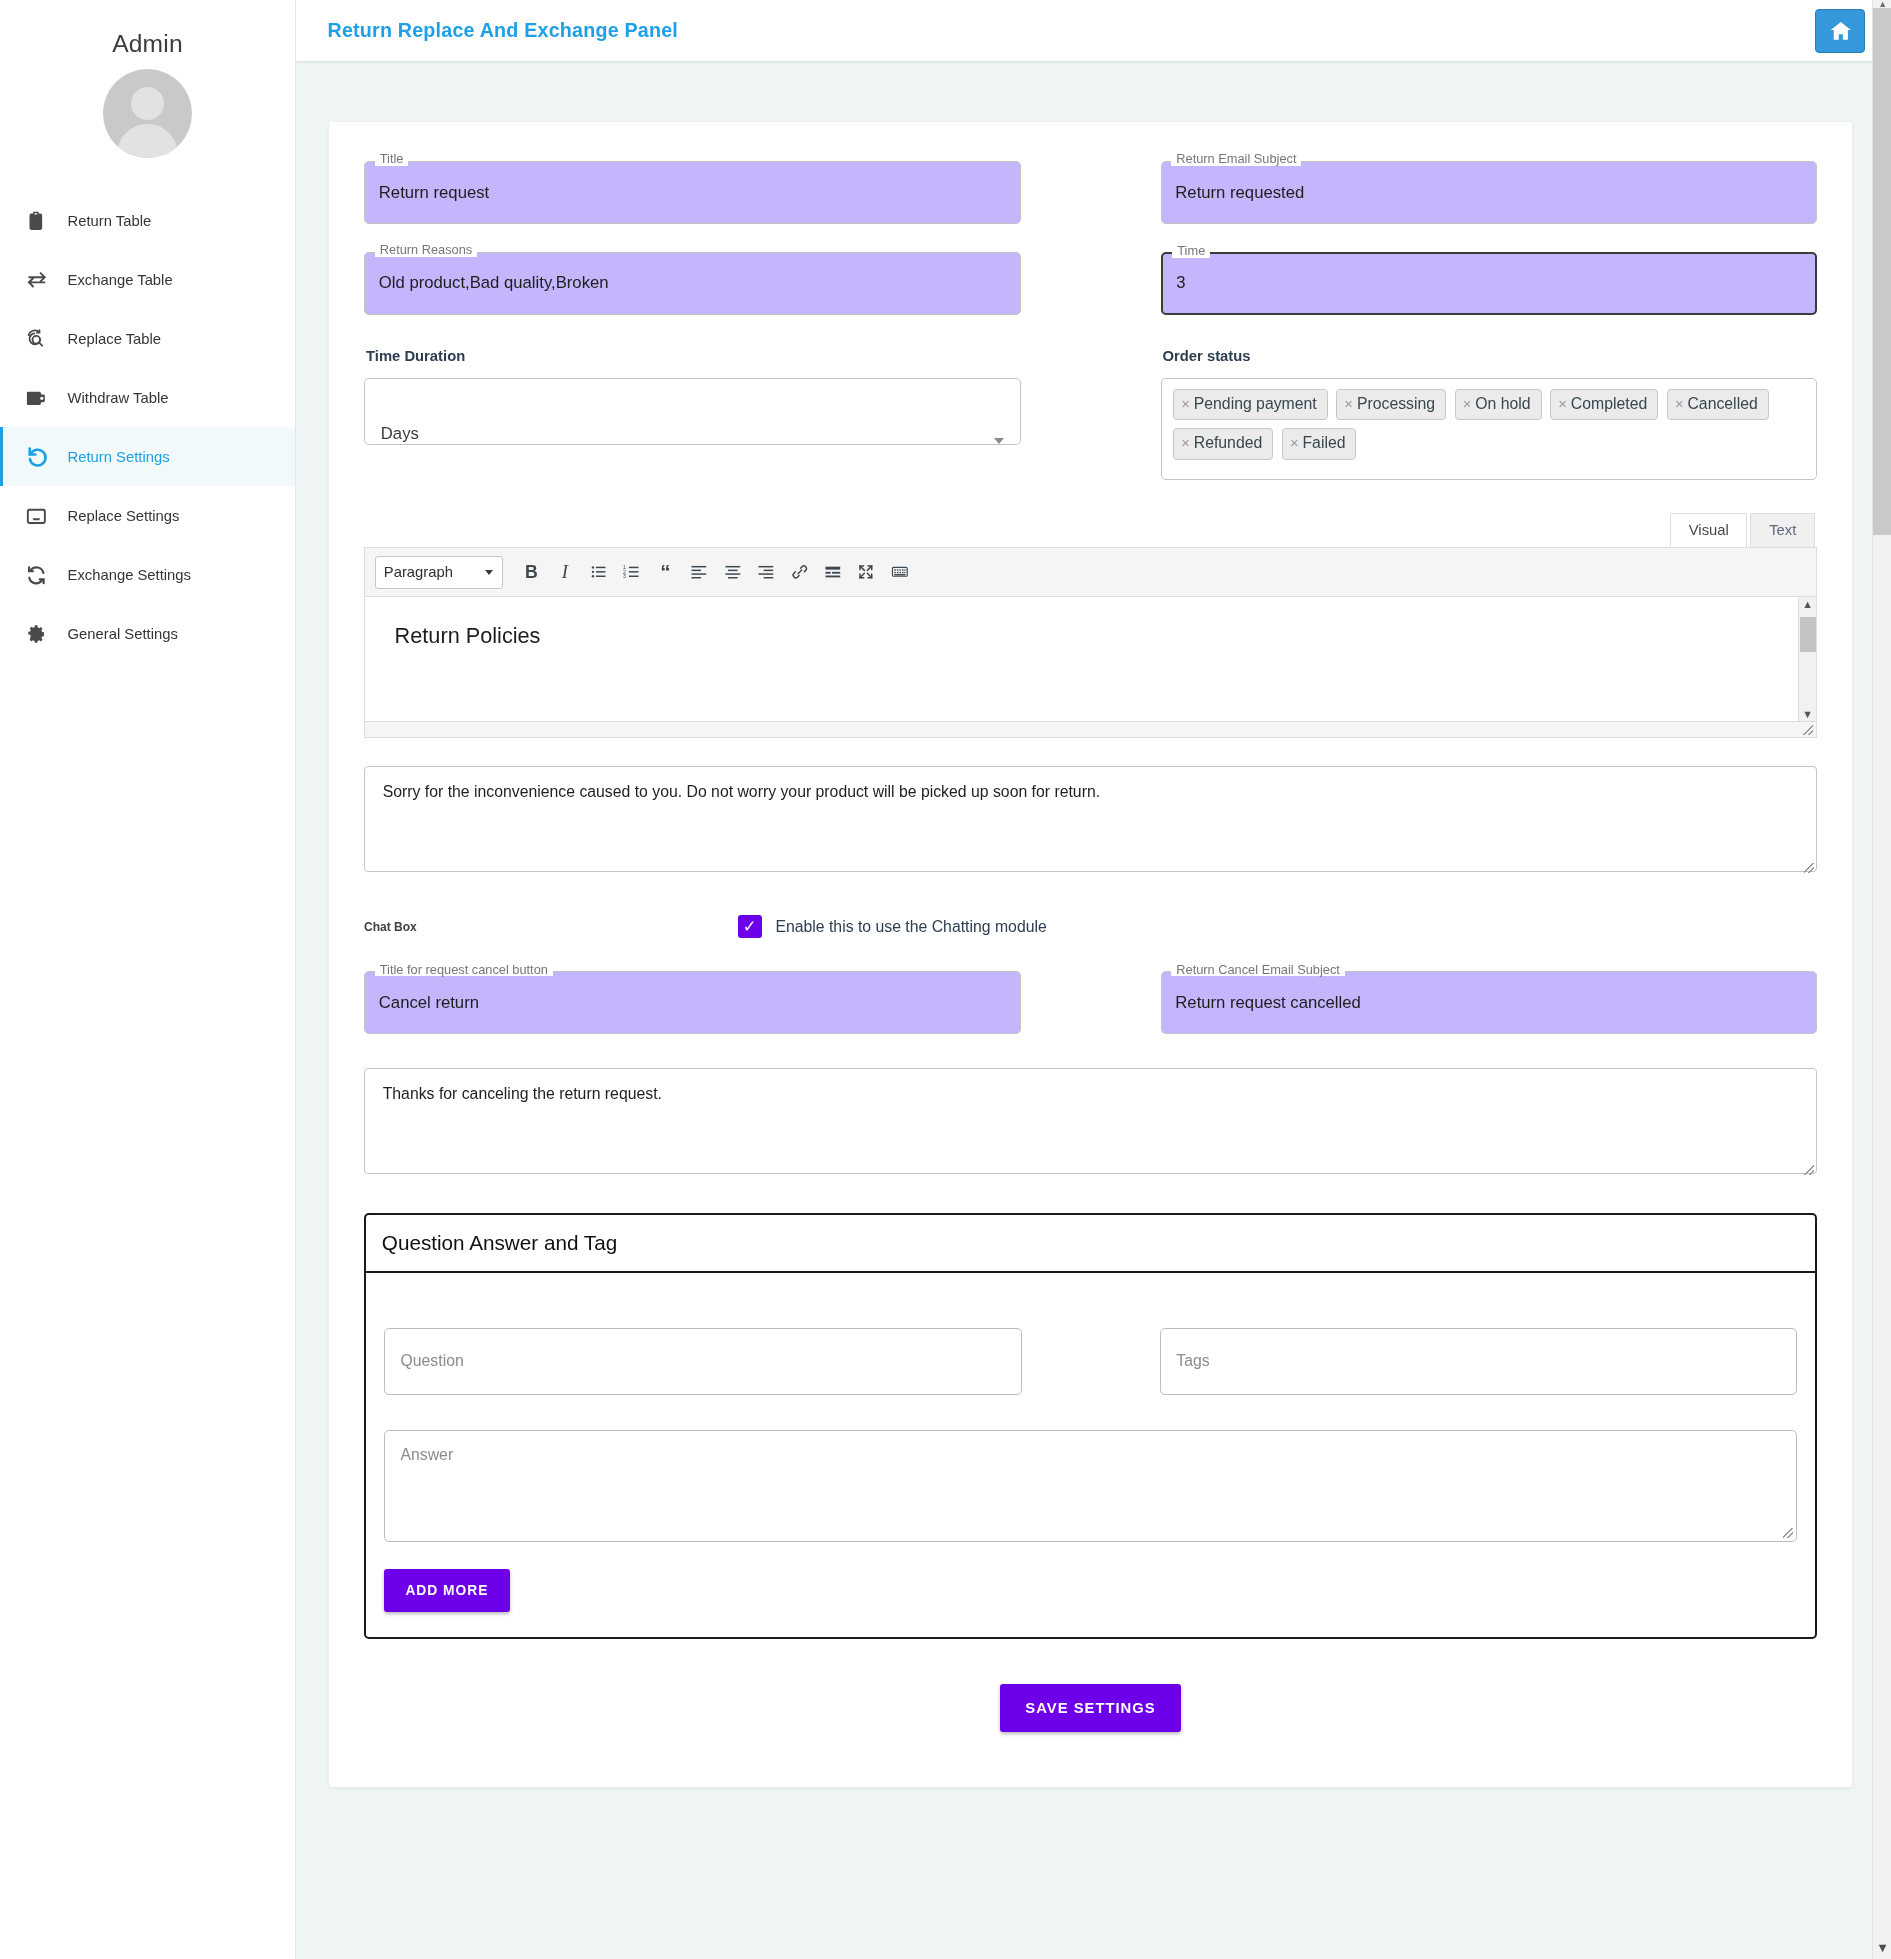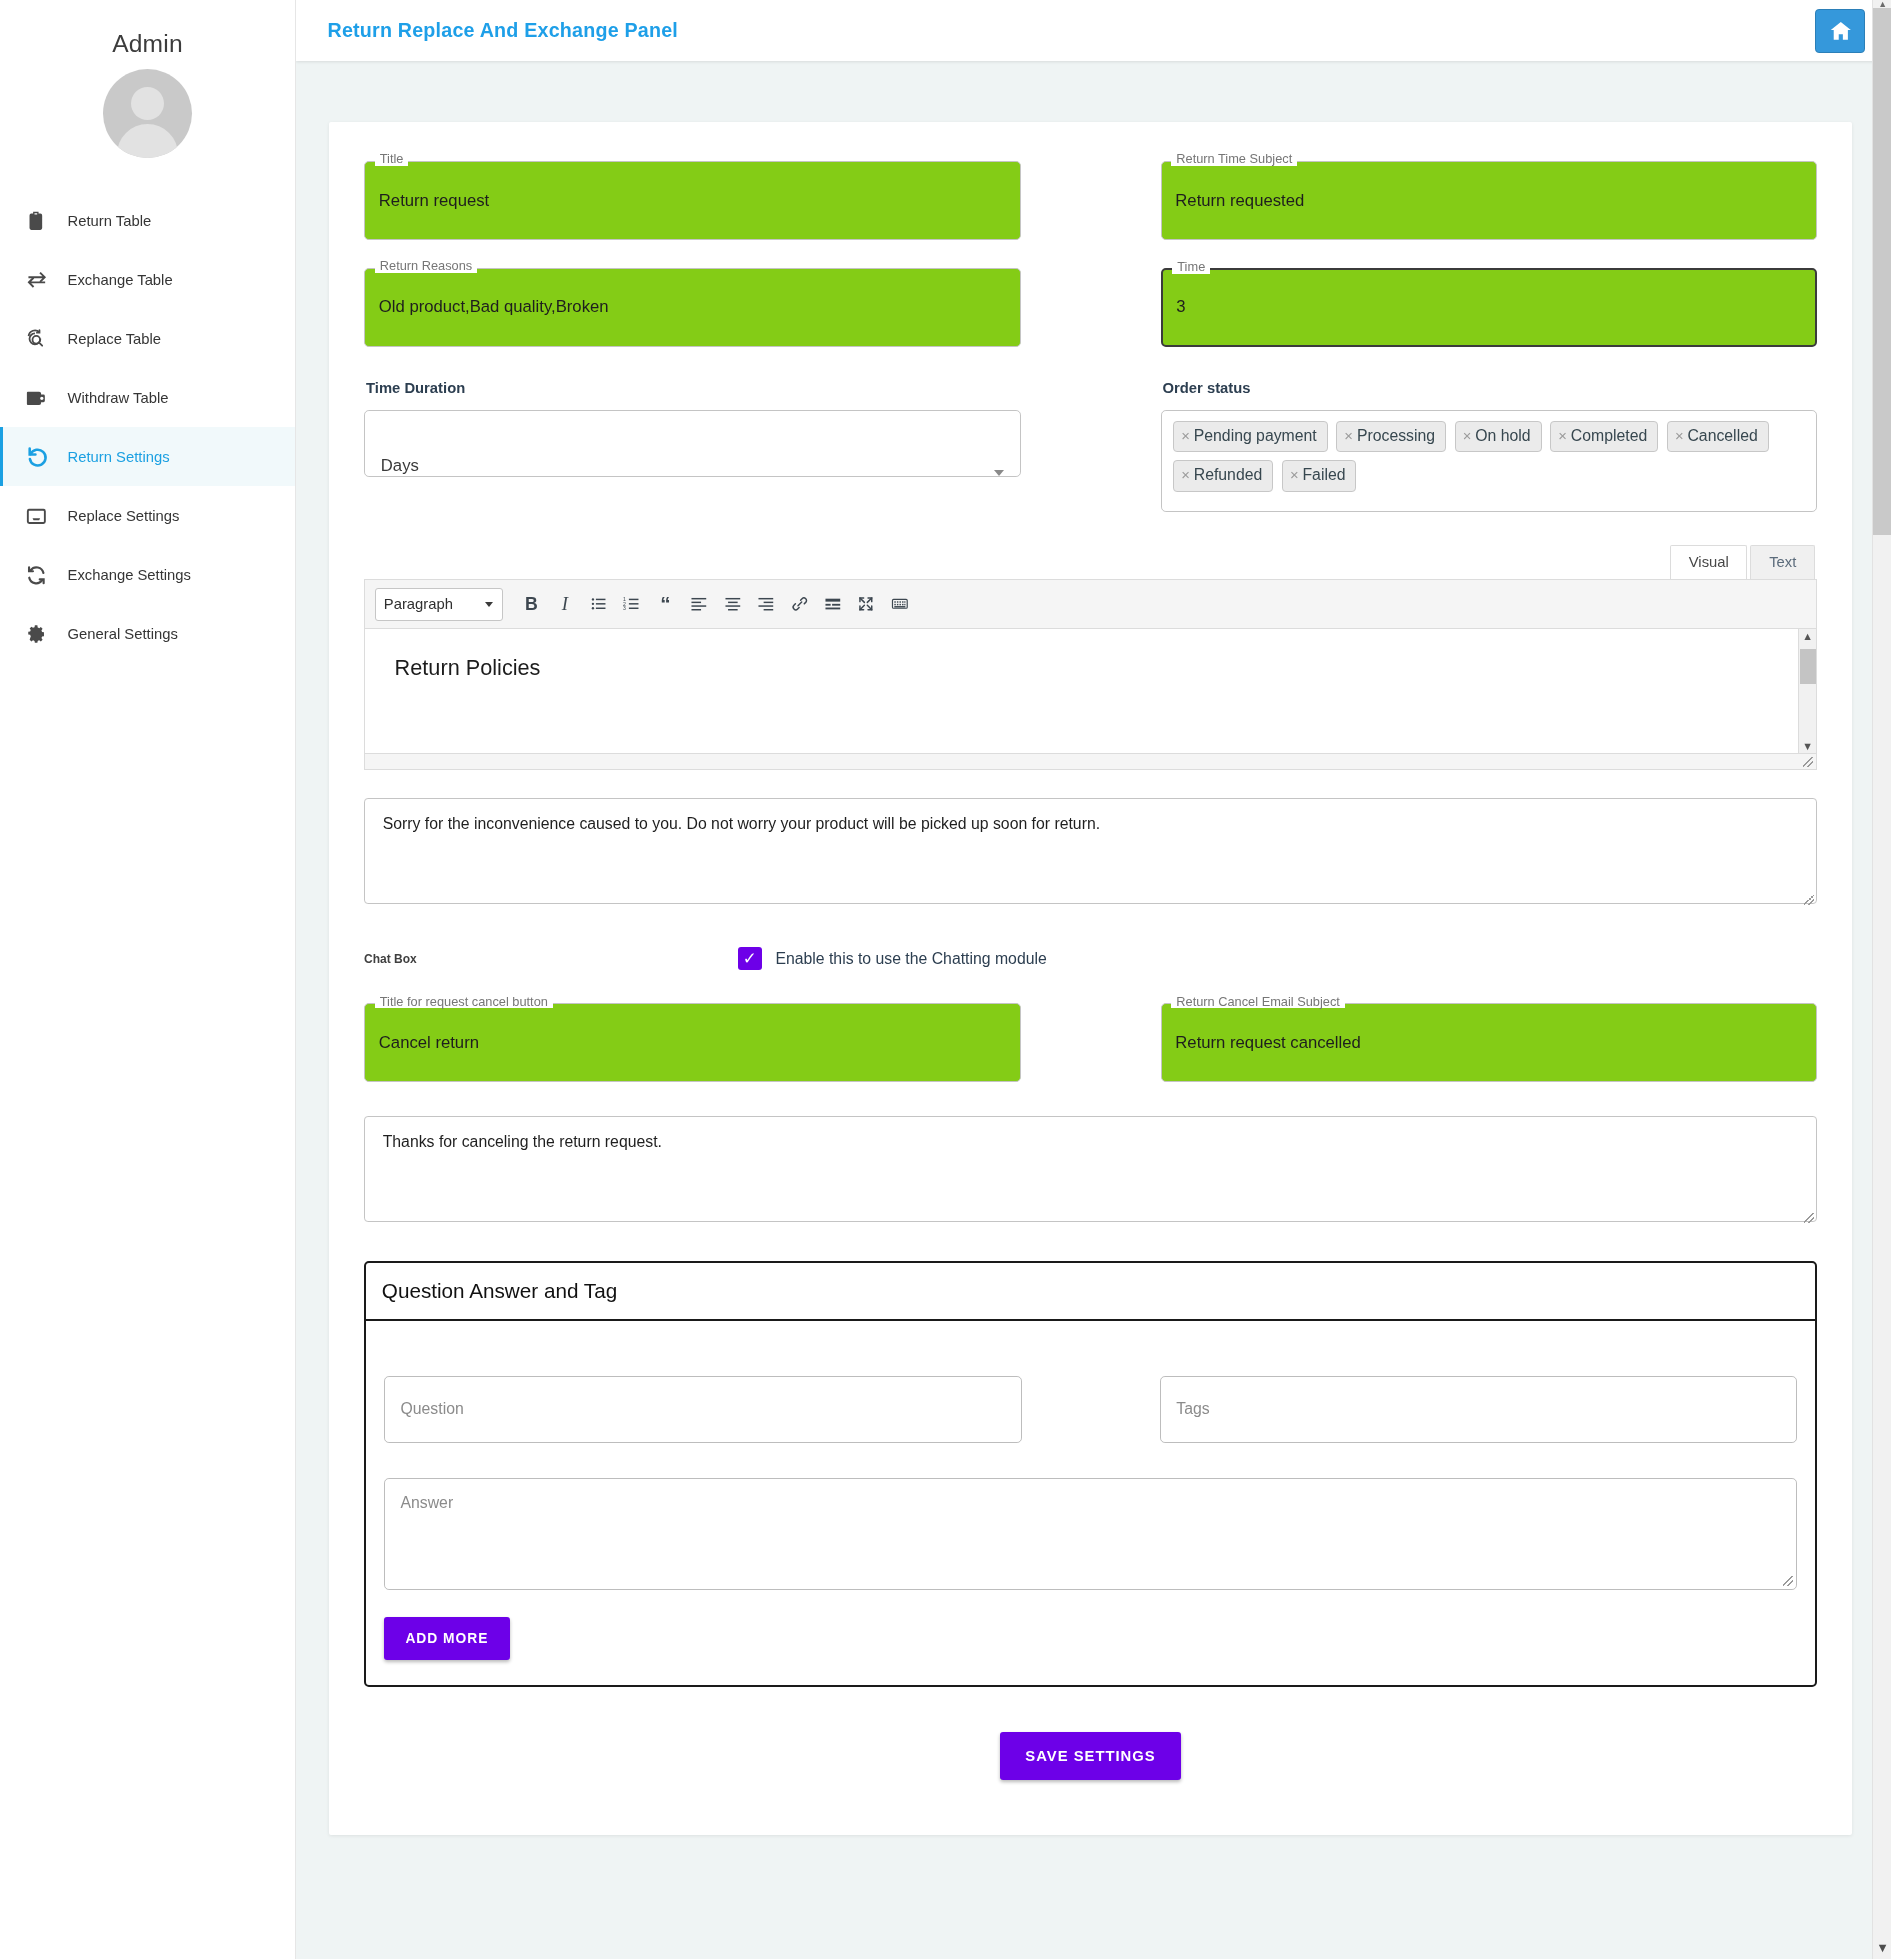--- a/index.html
+++ b/index.html
@@ -114,25 +114,25 @@
   }
 
   .row { display: flex; gap: 140px; }
   .col { flex: 1; min-width: 0; }
 
   
   .field {
     border: 1px solid #c4c4c4;
     border-radius: 4.9px;
     position: relative;
-    height: 79px;
+    height: 63px;
     margin-bottom: 27.6px;
     padding: 0 13.8px;
     display: flex; align-items: center;
-    background: #84cc16;
+    background: #c4b5fd;
   }
   .field.focused { border: 2px solid #3b3b3b; }
   .field legend, .field .legend {
     position: absolute;
     top: -8.9px; left: 9.9px;
     background: #fff;
     padding: 0 4.9px;
     font-size: 12.8px;
     color: #767676;
     line-height: 1;
@@ -513,21 +513,21 @@
               <span class="legend">Title</span>
               <span class="val">Return request</span>
             </div>
             <div class="field">
               <span class="legend">Return Reasons</span>
               <span class="val">Old product,Bad quality,Broken</span>
             </div>
           </div>
           <div class="col">
             <div class="field">
-              <span class="legend">Return Time Subject</span>
+              <span class="legend">Return Email Subject</span>
               <span class="val">Return requested</span>
             </div>
             <div class="field focused">
               <span class="legend">Time</span>
               <span class="val">3</span>
             </div>
           </div>
         </div>
 
         <div class="row">

